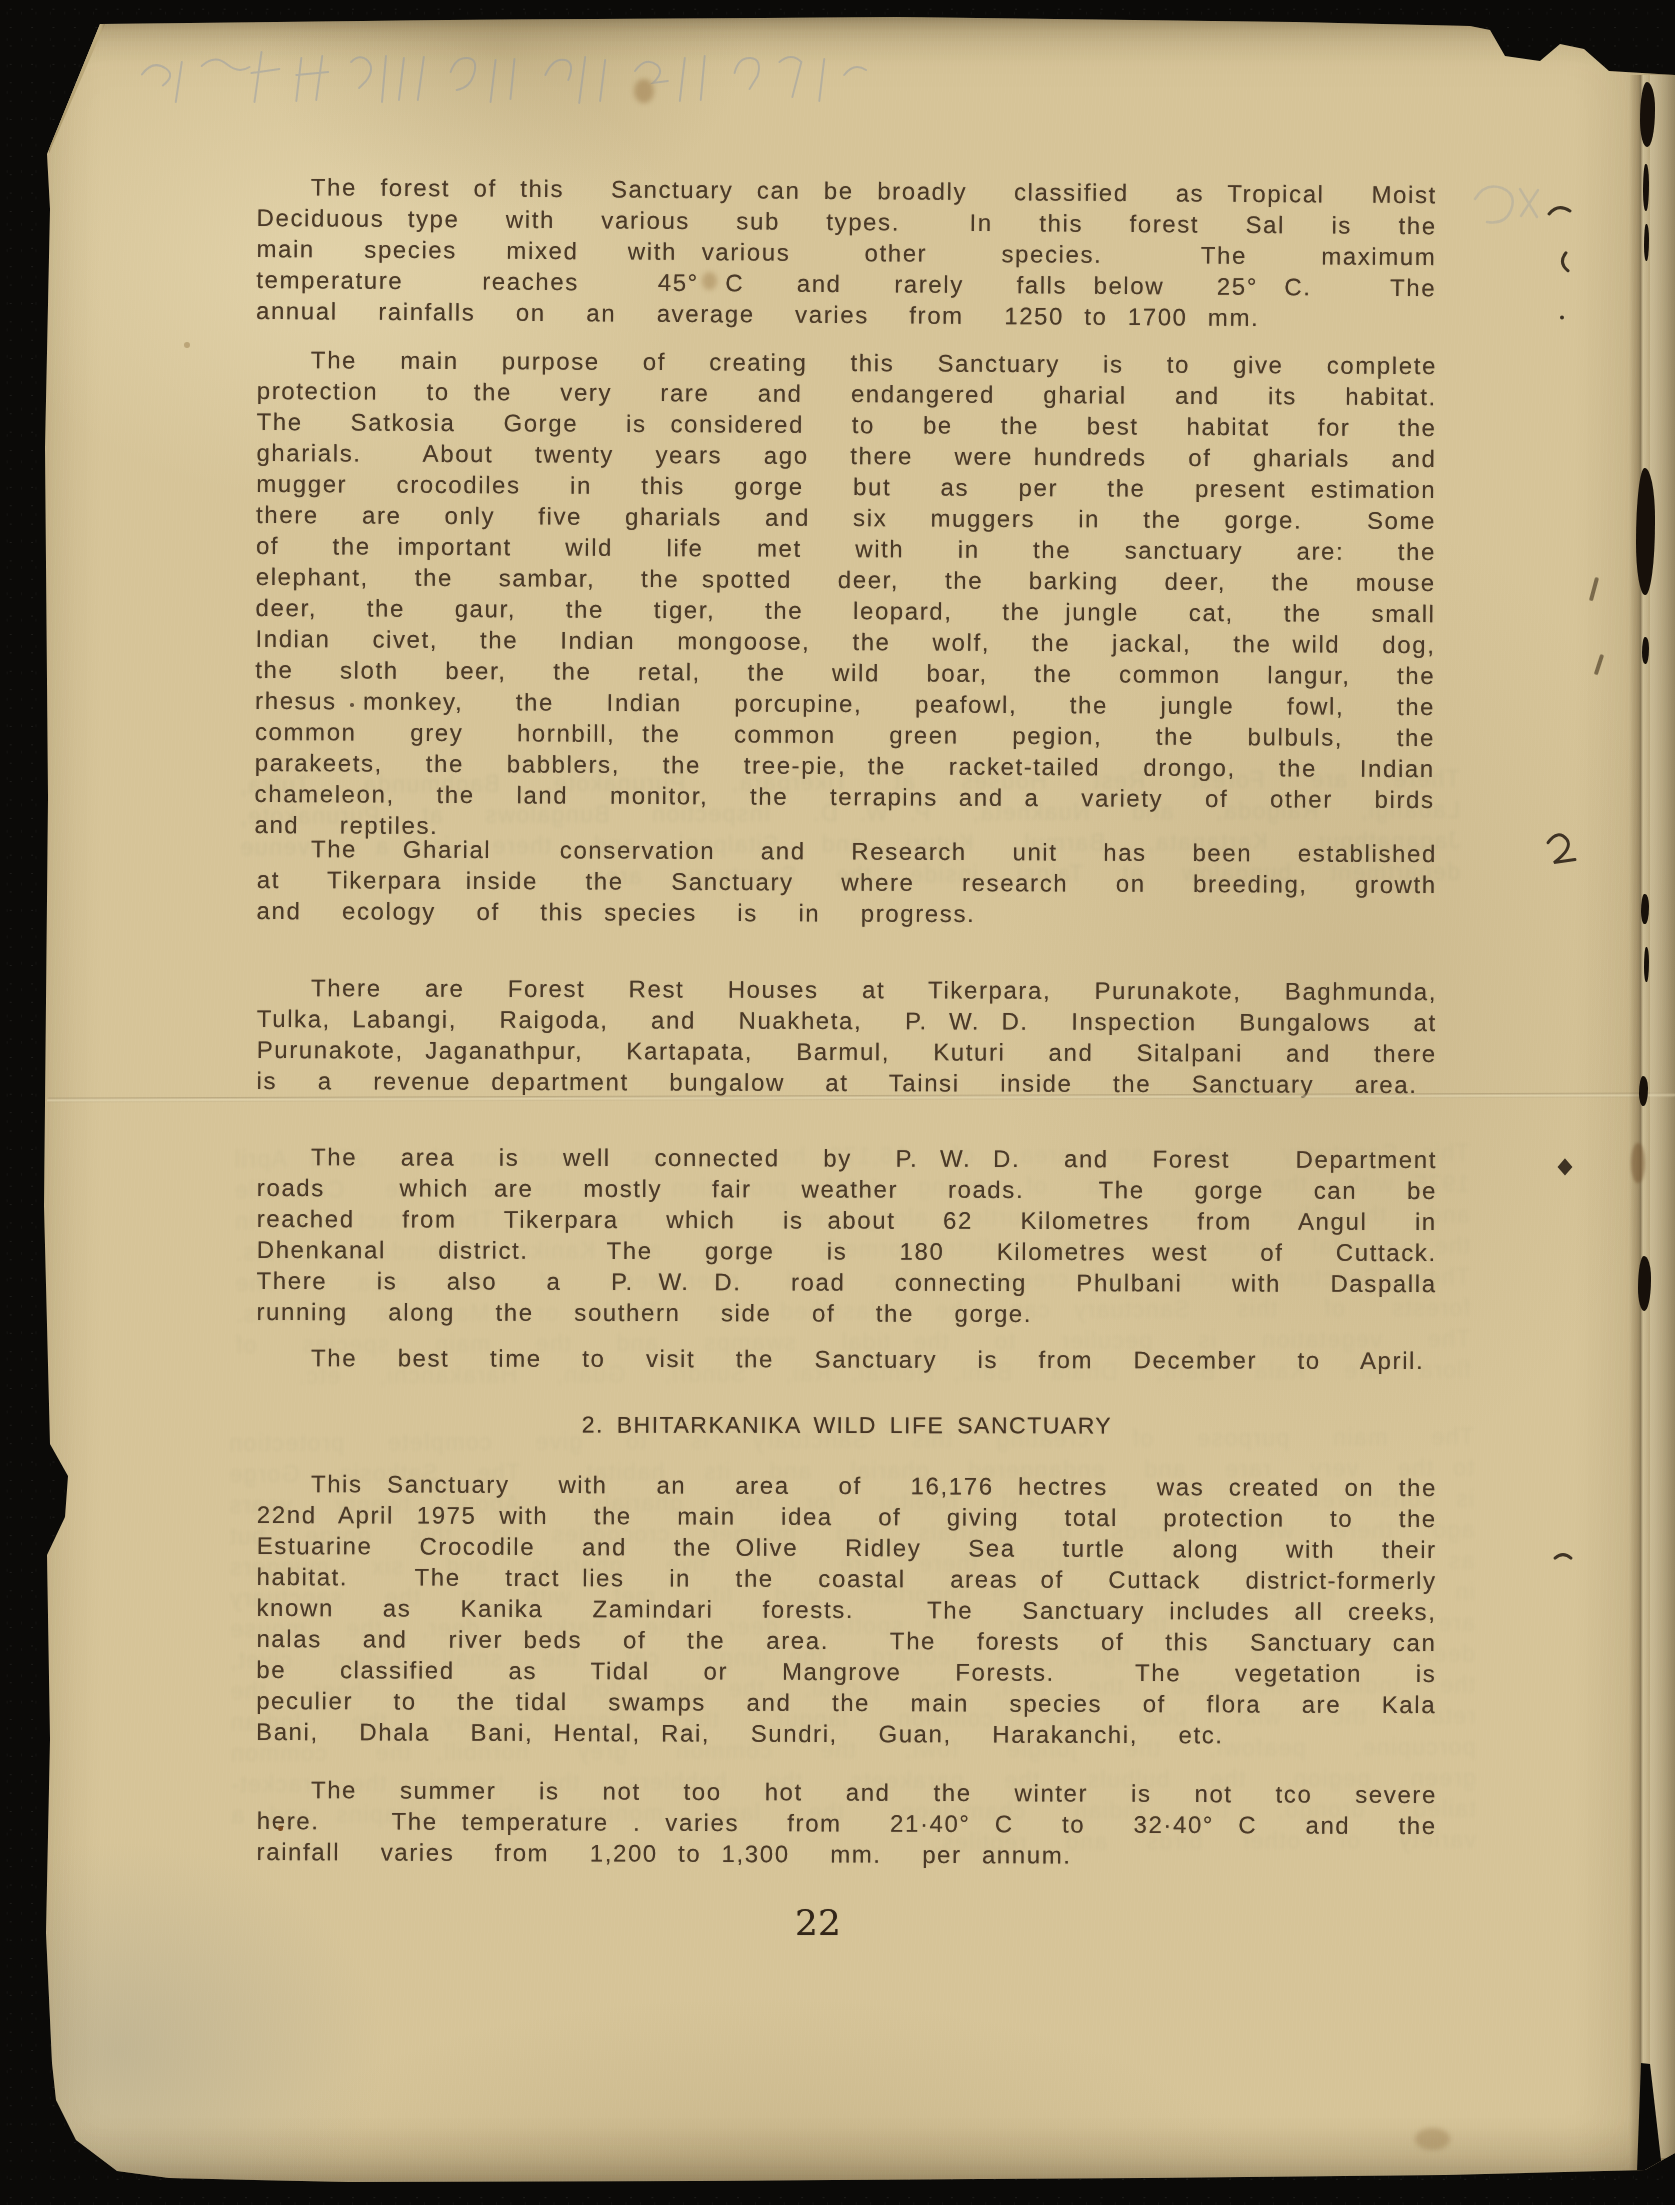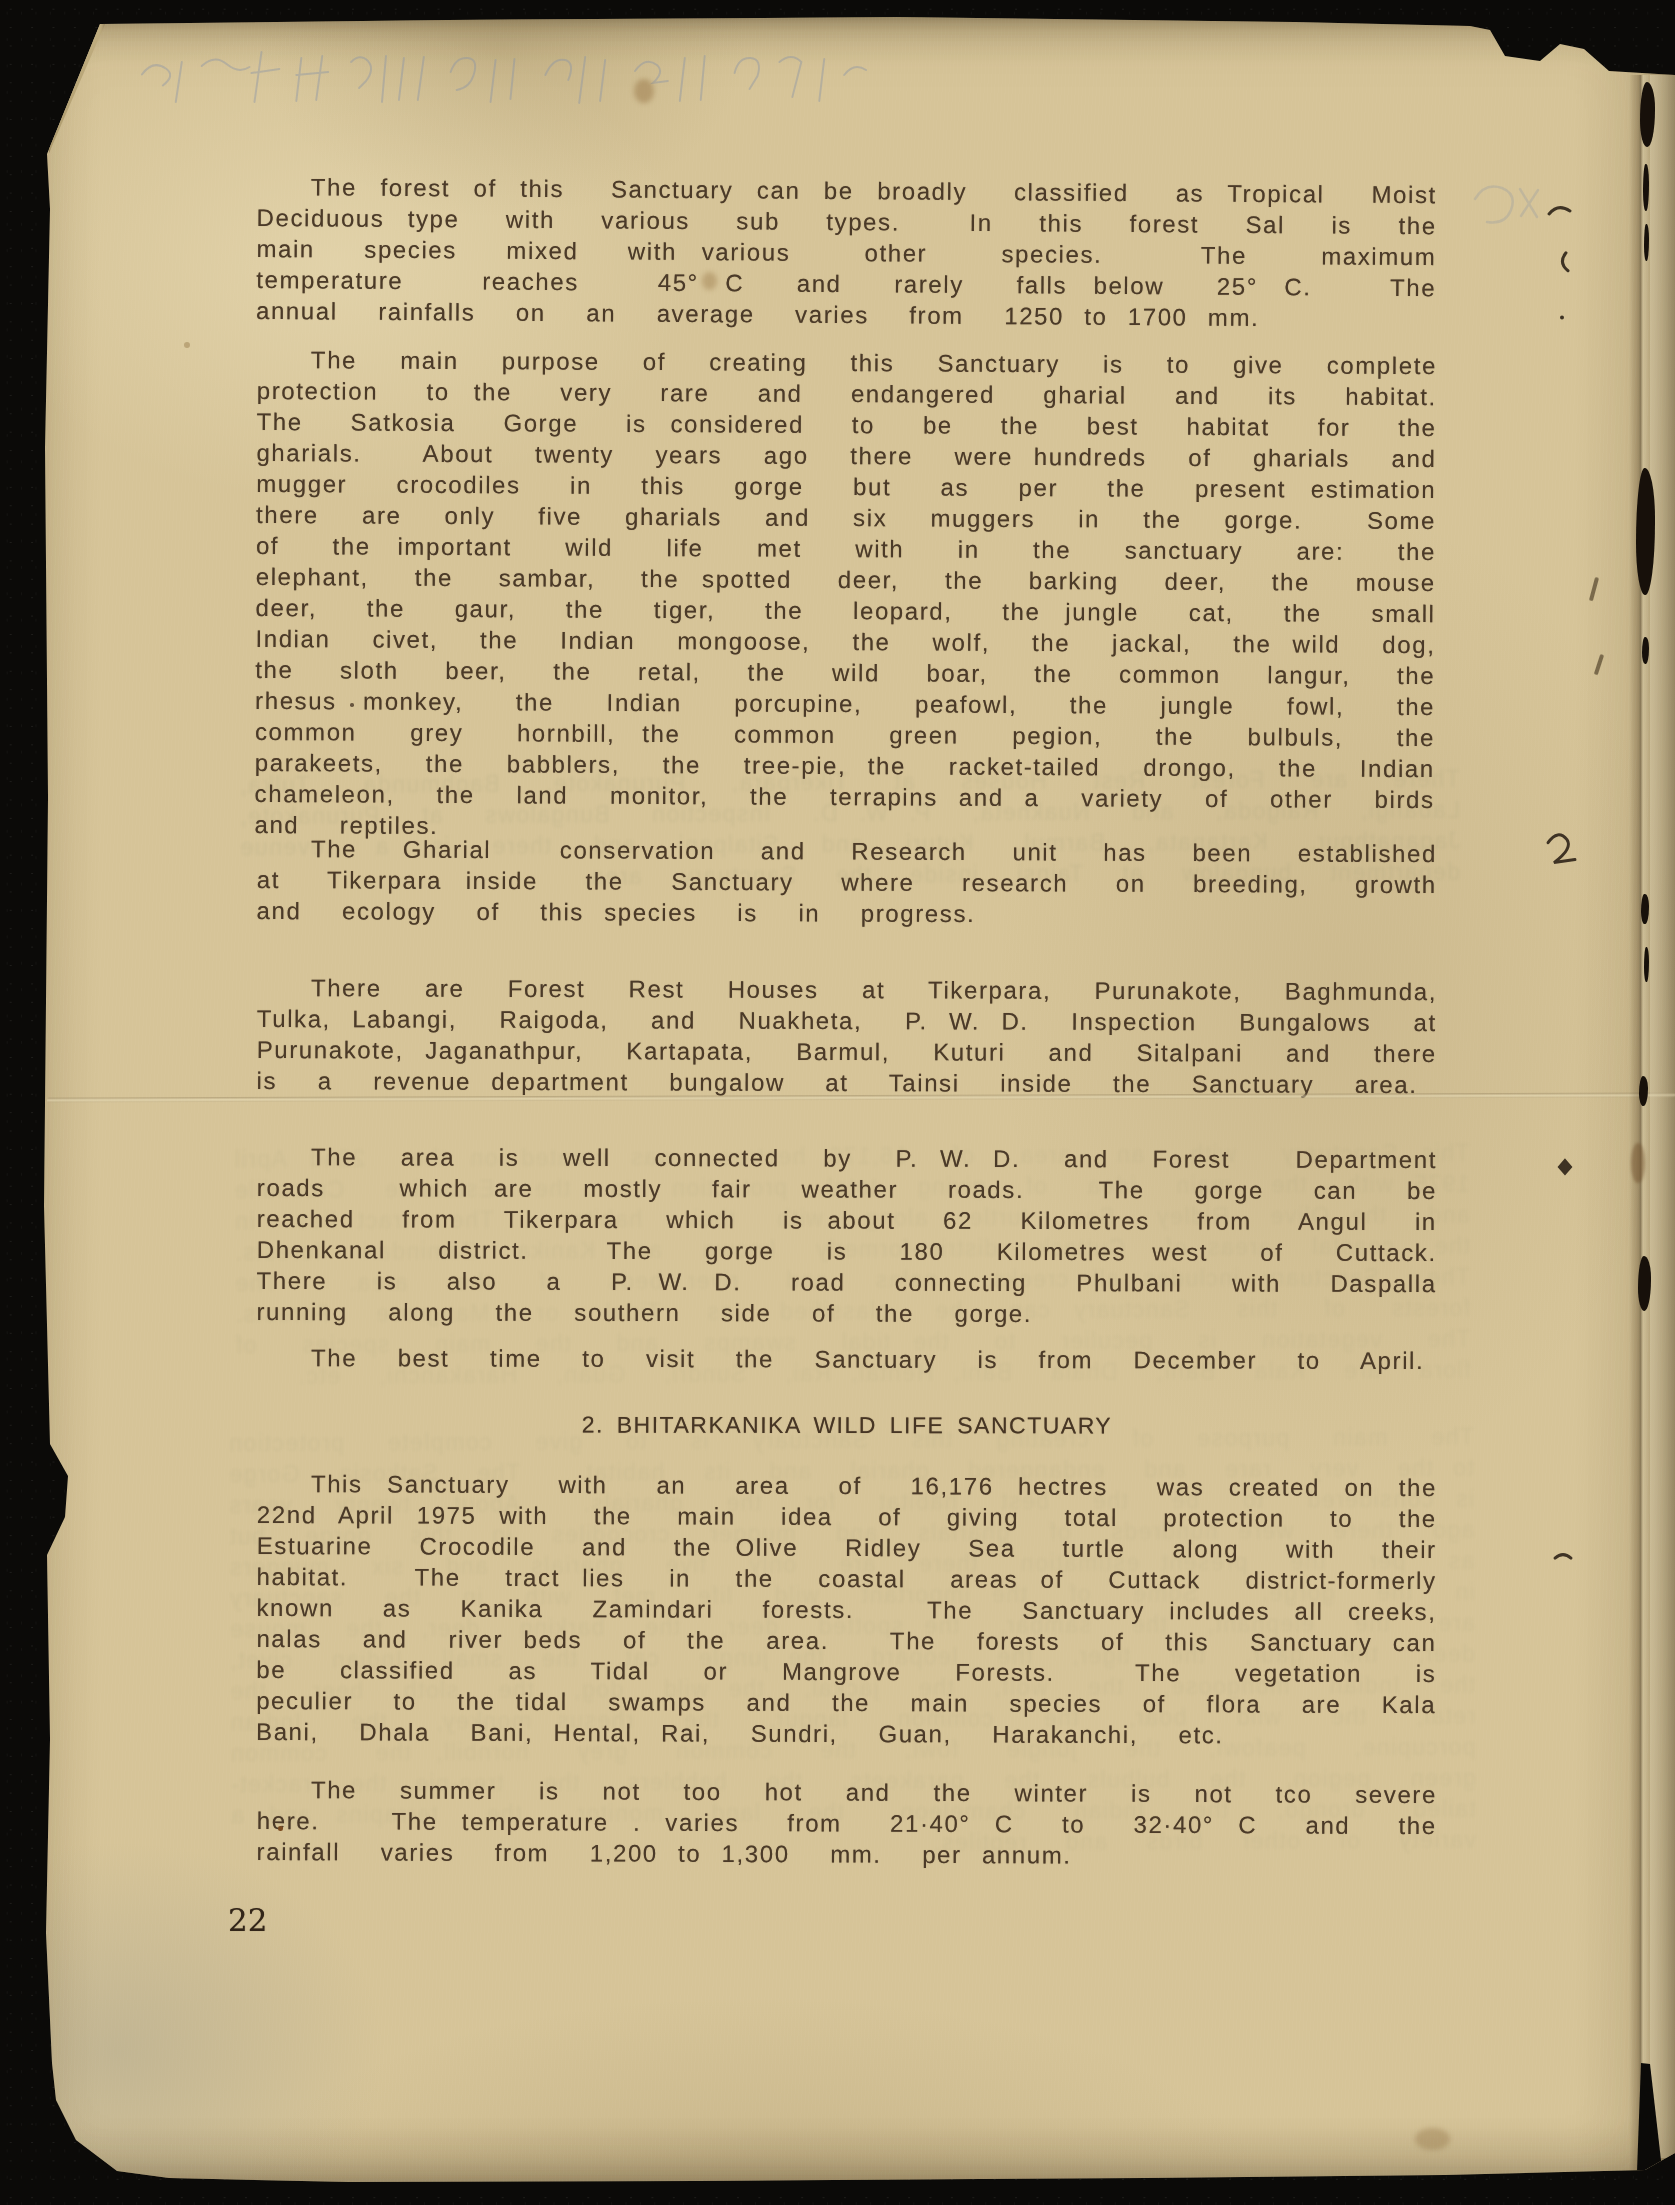--- a/index.html
+++ b/index.html
@@ -53,23 +53,23 @@
     position:absolute;left:257px;width:1180px;
     color:#463524;
     font-size:23px;line-height:29px;
     letter-spacing:1.5px;word-spacing:5px;
     text-align:center;font-weight:400;
     text-shadow:0 0 0.8px rgba(70,53,36,.6);
     transform-origin:left top;
   }
   .pagenum{
     position:absolute;left:257px;width:1180px;top:1902px;
-    text-align:left;
+    text-align:center;
     font-family:"DejaVu Serif", serif;
-    font-size:31px;color:#332619;
+    font-size:36px;color:#332619;
     text-shadow:0 0 0.7px rgba(51,38,25,.6);
     transform:translateX(-29px);
   }
   
   .ghost{
     position:absolute;color:#77805f;
     font-size:23px;line-height:31px;letter-spacing:1.5px;word-spacing:11px;
     text-align:justify;white-space:pre-wrap;
     transform:scaleX(-1) rotate(.3deg);
     filter:blur(1.5px);

